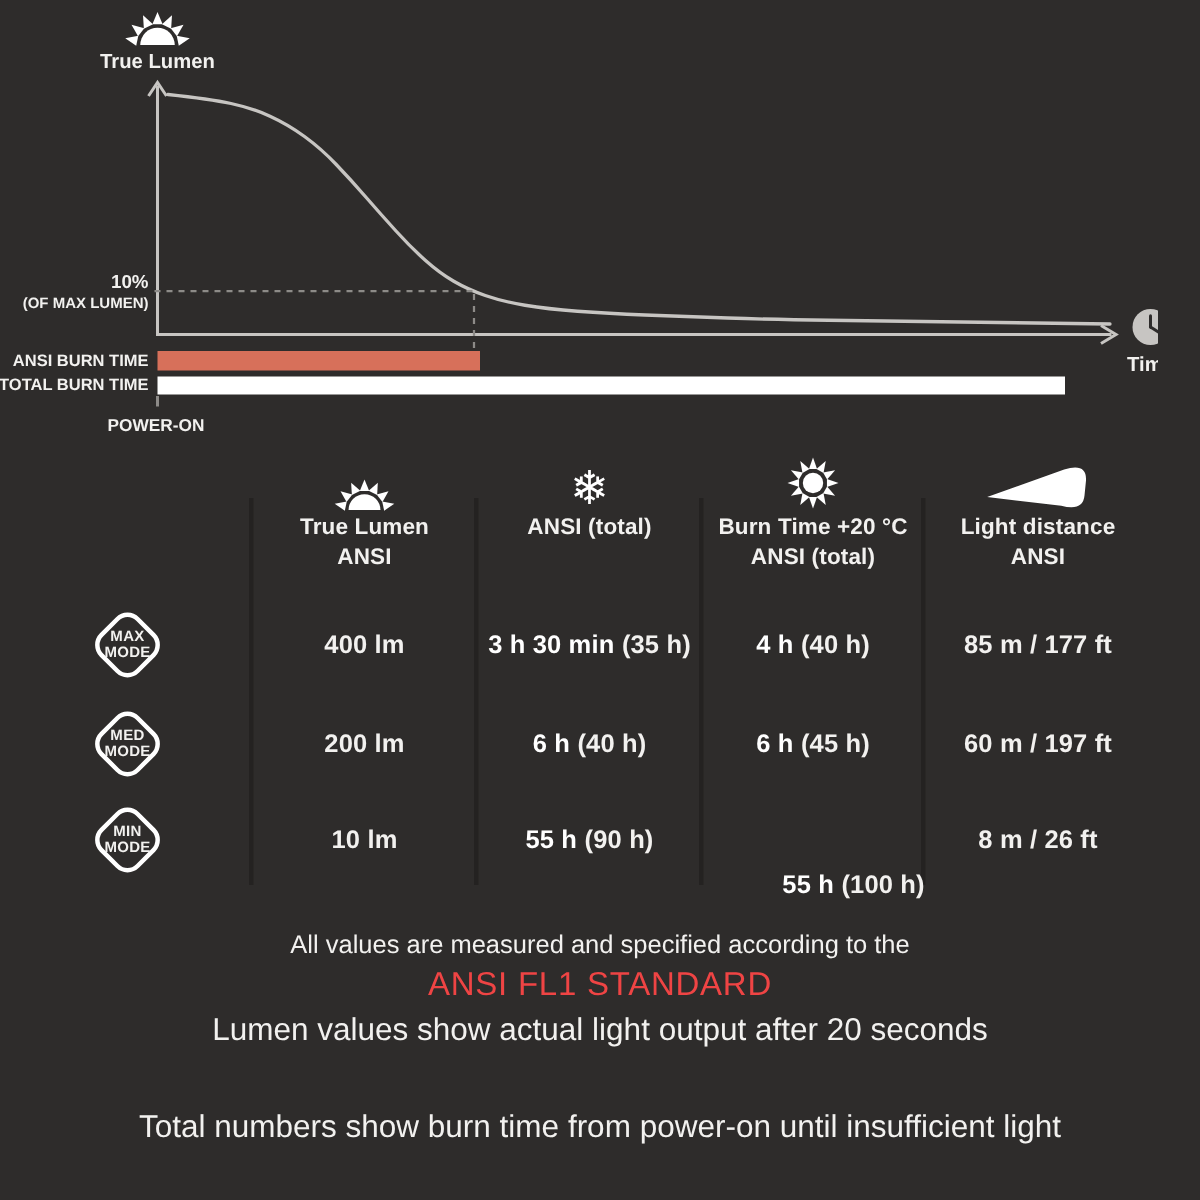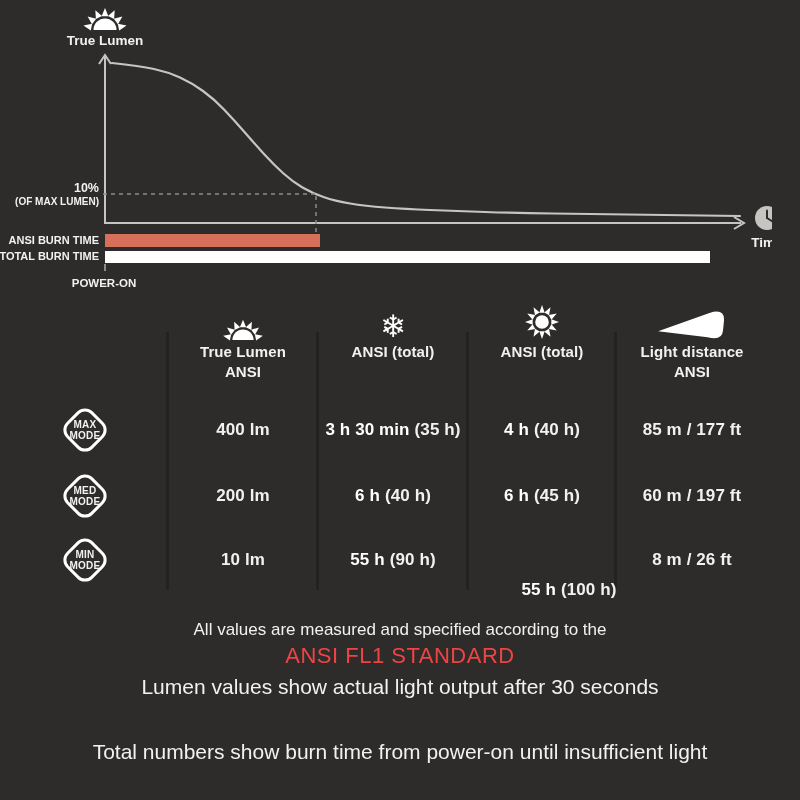--- a/index.html
+++ b/index.html
@@ -117,20 +117,21 @@
         <polygon points="0,-17 -2.7,-9.3 2.7,-9.3" transform="rotate(120)"></polygon>
         <polygon points="0,-17 -2.7,-9.3 2.7,-9.3" transform="rotate(150)"></polygon>
         <polygon points="0,-17 -2.7,-9.3 2.7,-9.3" transform="rotate(180)"></polygon>
         <polygon points="0,-17 -2.7,-9.3 2.7,-9.3" transform="rotate(210)"></polygon>
         <polygon points="0,-17 -2.7,-9.3 2.7,-9.3" transform="rotate(240)"></polygon>
         <polygon points="0,-17 -2.7,-9.3 2.7,-9.3" transform="rotate(270)"></polygon>
         <polygon points="0,-17 -2.7,-9.3 2.7,-9.3" transform="rotate(300)"></polygon>
         <polygon points="0,-17 -2.7,-9.3 2.7,-9.3" transform="rotate(330)"></polygon>
       </svg>
     </div>
+    <div class="col-line">Burn Time +20 °C</div>
     <div class="col-line">ANSI (total)</div>
   </div>
 
   <div class="col-h" style="left:692px;">
     <div class="col-icon">
       <svg width="74" height="31" viewBox="0 0 74 32">
         <path d="M 2 21 L 55 2 Q 71 -3 70 10 L 69 20 Q 68 31 53 27 Z" fill="#ffffff"></path>
       </svg>
     </div>
     <div class="col-line">Light distance</div>
@@ -186,16 +187,16 @@
   <div class="cell" style="left:393px;top:560px;">
     <span class="accent">55 h</span><span class="total">(90 h)</span>
   </div>
   <div class="cell" style="left:569px;top:560px;margin-top:30px;">
     <span class="accent">55 h</span><span class="total">(100 h)</span>
   </div>
   <div class="cell" style="left:692px;top:560px;">8 m / 26 ft</div>
 
   <div class="f-line f1">All values are measured and specified according to the</div>
   <div class="f-line f-std">ANSI FL1 STANDARD</div>
-  <div class="f-line f2">Lumen values show actual light output after 30 seconds</div>
+  <div class="f-line f2">Lumen values show actual light output after 20 seconds</div>
   <div class="f-line f4">Total numbers show burn time from power-on until insufficient light</div>
 
 </div>
 
 </body></html>

